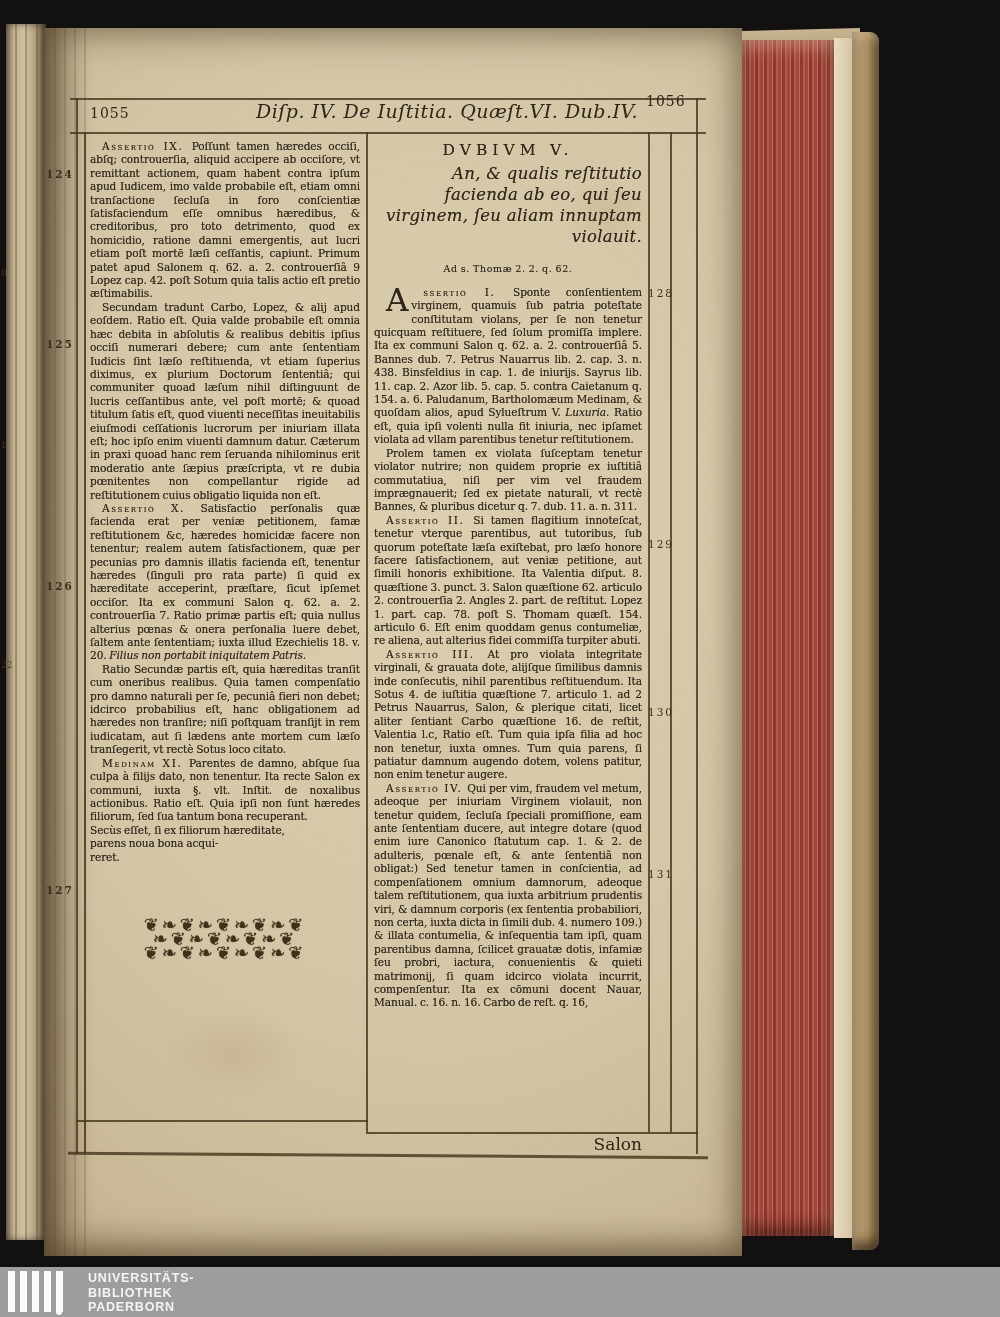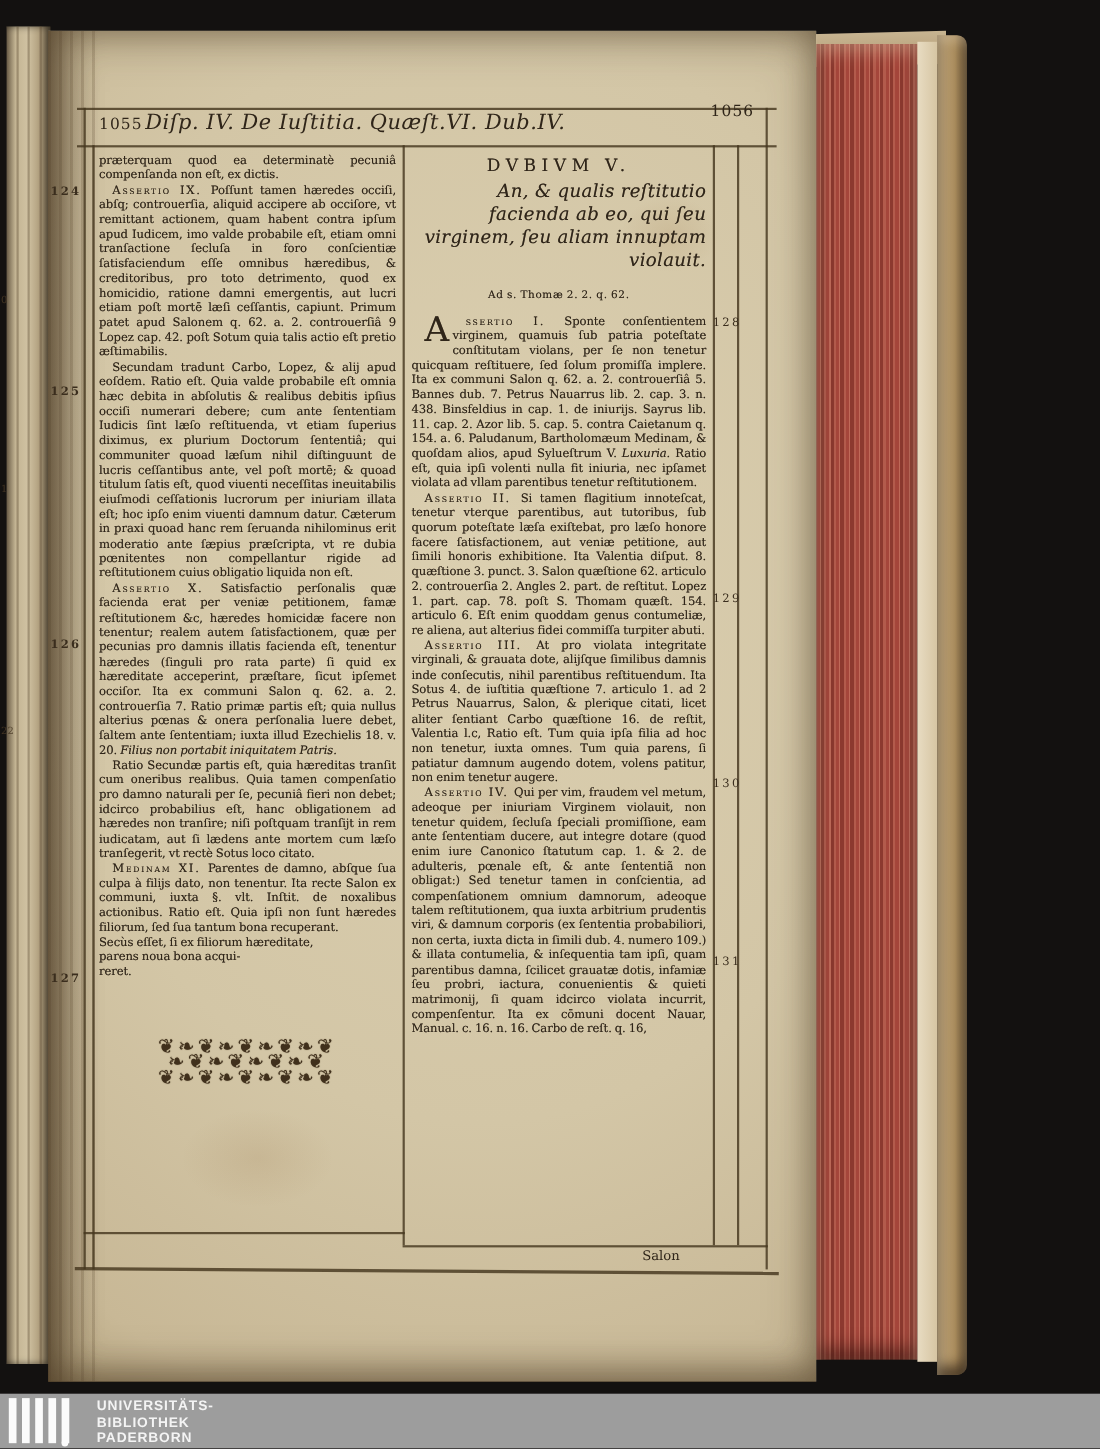--- a/index.html
+++ b/index.html
@@ -17,21 +17,21 @@
     box-shadow:inset 0 0 46px rgba(70,52,28,.35), inset 14px 0 34px rgba(70,52,28,.38),
                inset -6px -10px 26px rgba(70,52,28,.28);}
   #gutterShade{position:absolute;left:0;top:0;bottom:0;width:46px;
     background:linear-gradient(90deg,rgba(75,58,36,.50) 0,rgba(75,58,36,.15) 22px,rgba(75,58,36,0) 46px),
     repeating-linear-gradient(90deg,rgba(90,70,45,.22) 0 2px,rgba(0,0,0,0) 2px 10px);}
   .stain{position:absolute;border-radius:50%;pointer-events:none;}
   
   .rule{position:absolute;background:#46371f;opacity:.82;}
   
   .folio{position:absolute;font-size:14px;letter-spacing:1px;}
-  #hdrTitle{position:absolute;left:88px;top:72px;width:506px;text-align:left;
+  #hdrTitle{position:absolute;left:88px;top:72px;width:506px;text-align:right;
     font-style:italic;font-size:19px;letter-spacing:.5px;white-space:nowrap;}
   
   .col{position:absolute;font-size:10.6px;line-height:13.4px;text-align:justify;
        letter-spacing:-0.1px;word-spacing:-0.5px;
        text-shadow:0 0 .4px rgba(47,37,25,.55);}
   #colL{left:46px;top:112px;width:270px;}
   #colR{left:330px;top:112px;width:268px;}
   .para{margin:0;text-indent:12px;}
   .para.noindent{text-indent:0;}
   .assertio{font-variant:small-caps;letter-spacing:1.6px;}
@@ -41,21 +41,21 @@
   .h-italic{text-align:right;text-indent:0;font-style:italic;font-size:16.5px;line-height:21px;
             letter-spacing:.3px;margin:0 0 8px 0;word-spacing:0;}
   .h-ref{text-align:center;text-indent:0;font-size:9.5px;letter-spacing:.6px;margin:15px 0 10px 0;}
   .taper{text-align:left;text-indent:0;}
   .ornament{margin:54px auto 0 auto;width:215px;text-align:center;color:#40301c;
     font-family:"DejaVu Sans",sans-serif;font-size:18px;line-height:14px;letter-spacing:3px;
     text-shadow:0 0 1px rgba(64,48,28,.8);}
   .sidenote{position:absolute;font-size:10.5px;letter-spacing:2px;color:#3a2d1d;}
   .sn-l{left:2px;width:28px;font-weight:bold;}
   .sn-r{left:604px;width:24px;text-align:center;}
-  #catchword{position:absolute;left:448px;top:1106px;width:126px;text-align:right;font-size:12px;}
+  #catchword{position:absolute;left:472px;top:1106px;width:126px;text-align:right;font-size:17px;}
   
   #edgeTop{position:absolute;left:700px;top:30px;width:160px;height:30px;
     background:linear-gradient(#c7b491,#b29a73);transform:skewY(-1.5deg);}
   #foreEdge{position:absolute;left:742px;top:40px;width:92px;height:1196px;
     background:repeating-linear-gradient(90deg,#a5463b 0 3px,#c06a59 3px 4px,#8c392f 4px 7px,#b35b4c 7px 9px);
     box-shadow:inset 0 8px 14px rgba(235,215,180,.35), inset 0 -10px 16px rgba(30,10,5,.5);}
   #edgeCream{position:absolute;left:834px;top:38px;width:18px;height:1200px;
     background:linear-gradient(90deg,#e8dcc2,#d6c5a3);}
   #vellum{position:absolute;left:852px;top:32px;width:27px;height:1218px;border-radius:0 9px 9px 0;
     background:linear-gradient(90deg,#c2a97f 0%,#ab8d5e 60%,#6b5535 100%);
@@ -103,30 +103,29 @@
     <div class="rule" style="left:652px;top:70px;width:1.5px;height:1056px"></div>
     <div class="rule" style="left:32px;top:1092px;width:292px;height:1.5px"></div>
     <div class="rule" style="left:322px;top:1104px;width:332px;height:1.5px"></div>
     <div class="rule" style="left:24px;top:1126px;width:640px;height:2.5px;transform:rotate(.4deg)"></div>
 
     <div class="folio" style="left:46px;top:77px">1055</div>
     <div id="hdrTitle">Diſp. IV. De Iuſtitia. Quæſt.VI. Dub.IV.</div>
     <div class="folio" style="left:602px;top:65px">1056</div>
 
     <div class="sidenote sn-l" style="top:140px">124</div>
-    <div class="sidenote sn-l" style="top:322px">125</div>
+    <div class="sidenote sn-l" style="top:310px">125</div>
     <div class="sidenote sn-l" style="top:552px">126</div>
     <div class="sidenote sn-l" style="top:856px">127</div>
     <div class="sidenote sn-r" style="top:259px">128</div>
     <div class="sidenote sn-r" style="top:510px">129</div>
     <div class="sidenote sn-r" style="top:678px">130</div>
     <div class="sidenote sn-r" style="top:840px">131</div>
 
     <div class="col" id="colL">
-        <p class="para noindent"><span>præterquam quod ea determinatè pecuniâ compenſanda non eſt, ex dictis.</span></p>
         <p class="para"><span class="assertio">Assertio IX. </span><span>Poſſunt tamen hæredes occiſi, abſq; controuerſia, aliquid accipere ab occiſore, vt remittant actionem, quam habent contra ipſum apud Iudicem, imo valde probabile eſt, etiam omni tranſactione ſecluſa in foro conſcientiæ ſatisfaciendum eſſe omnibus hæredibus, &amp; creditoribus, pro toto detrimento, quod ex homicidio, ratione damni emergentis, aut lucri etiam poſt mortē læſi ceſſantis, capiunt. Primum patet apud Salonem q. 62. a. 2. controuerſiâ 9 Lopez cap. 42. poſt Sotum quia talis actio eſt pretio æſtimabilis.</span></p>
         <p class="para"><span>Secundam tradunt Carbo, Lopez, &amp; alij apud eoſdem. Ratio eſt. Quia valde probabile eſt omnia hæc debita in abſolutis &amp; realibus debitis ipſius occiſi numerari debere; cum ante ſententiam Iudicis ſint læſo reſtituenda, vt etiam ſuperius diximus, ex plurium Doctorum ſententiâ; qui communiter quoad læſum nihil diſtinguunt de lucris ceſſantibus ante, vel poſt mortē; &amp; quoad titulum ſatis eſt, quod viuenti neceſſitas ineuitabilis eiuſmodi ceſſationis lucrorum per iniuriam illata eſt; hoc ipſo enim viuenti damnum datur. Cæterum in praxi quoad hanc rem ſeruanda nihilominus erit moderatio ante ſæpius præſcripta, vt re dubia pœnitentes non compellantur rigide ad reſtitutionem cuius obligatio liquida non eſt.</span></p>
         <p class="para"><span class="assertio">Assertio X. </span><span>Satisfactio perſonalis quæ facienda erat per veniæ petitionem, famæ reſtitutionem &amp;c, hæredes homicidæ facere non tenentur; realem autem ſatisfactionem, quæ per pecunias pro damnis illatis facienda eſt, tenentur hæredes (ſinguli pro rata parte) ſi quid ex hæreditate acceperint, præſtare, ſicut ipſemet occiſor. Ita ex communi Salon q. 62. a. 2. controuerſia 7. Ratio primæ partis eſt; quia nullus alterius pœnas &amp; onera perſonalia luere debet, ſaltem ante ſententiam; iuxta illud Ezechielis 18. v. 20. </span><span class="it">Filius non portabit iniquitatem Patris.</span></p>
         <p class="para"><span>Ratio Secundæ partis eſt, quia hæreditas tranſit cum oneribus realibus. Quia tamen compenſatio pro damno naturali per ſe, pecuniâ fieri non debet; idcirco probabilius eſt, hanc obligationem ad hæredes non tranſire; niſi poſtquam tranſijt in rem iudicatam, aut ſi lædens ante mortem cum læſo tranſegerit, vt rectè Sotus loco citato.</span></p>
         <p class="para"><span class="assertio">Medinam XI. </span><span>Parentes de damno, abſque ſua culpa à filijs dato, non tenentur. Ita recte Salon ex communi, iuxta §. vlt. Inſtit. de noxalibus actionibus. Ratio eſt. Quia ipſi non ſunt hæredes filiorum, ſed ſua tantum bona recuperant.</span></p>
         <div class="taper">
           <div>Secùs eſſet, ſi ex filiorum hæreditate,</div>
           <div>parens noua bona acqui-</div>
           <div>reret.</div>
         </div>
@@ -134,20 +133,21 @@
           <div>❦❧❦❧❦❧❦❧❦</div>
           <div>❧❦❧❦❧❦❧❦</div>
           <div>❦❧❦❧❦❧❦❧❦</div>
         </div>
       </div>
     <div class="col" id="colR">
         <div class="h-caps">DVBIVM V.</div>
         <div class="h-italic">An, &amp; qualis reſtitutio facienda ab eo, qui ſeu virginem, ſeu aliam innuptam violauit.</div>
         <div class="h-ref">Ad s. Thomæ 2. 2. q. 62.</div>
         <p class="para"><span class="dropcap">A</span><span class="assertio">ssertio I. </span><span>Sponte conſentientem virginem, quamuis ſub patria poteſtate conſtitutam violans, per ſe non tenetur quicquam reſtituere, ſed ſolum promiſſa implere. Ita ex communi Salon q. 62. a. 2. controuerſiâ 5. Bannes dub. 7. Petrus Nauarrus lib. 2. cap. 3. n. 438. Binsfeldius in cap. 1. de iniurijs. Sayrus lib. 11. cap. 2. Azor lib. 5. cap. 5. contra Caietanum q. 154. a. 6. Paludanum, Bartholomæum Medinam, &amp; quoſdam alios, apud Sylueſtrum V. </span><span class="it">Luxuria.</span><span> Ratio eſt, quia ipſi volenti nulla fit iniuria, nec ipſamet violata ad vllam parentibus tenetur reſtitutionem.</span></p>
+        <p class="para"><span>Prolem tamen ex violata ſuſceptam tenetur violator nutrire; non quidem proprie ex iuſtitiâ commutatiua, niſi per vim vel fraudem imprægnauerit; ſed ex pietate naturali, vt rectè Bannes, &amp; pluribus dicetur q. 7. dub. 11. a. n. 311.</span></p>
         <p class="para"><span class="assertio">Assertio II. </span><span>Si tamen flagitium innoteſcat, tenetur vterque parentibus, aut tutoribus, ſub quorum poteſtate læſa exiſtebat, pro læſo honore facere ſatisfactionem, aut veniæ petitione, aut ſimili honoris exhibitione. Ita Valentia diſput. 8. quæſtione 3. punct. 3. Salon quæſtione 62. articulo 2. controuerſia 2. Angles 2. part. de reſtitut. Lopez 1. part. cap. 78. poſt S. Thomam quæſt. 154. articulo 6. Eſt enim quoddam genus contumeliæ, re aliena, aut alterius fidei commiſſa turpiter abuti.</span></p>
         <p class="para"><span class="assertio">Assertio III. </span><span>At pro violata integritate virginali, &amp; grauata dote, alijſque ſimilibus damnis inde conſecutis, nihil parentibus reſtituendum. Ita Sotus 4. de iuſtitia quæſtione 7. articulo 1. ad 2 Petrus Nauarrus, Salon, &amp; plerique citati, licet aliter ſentiant Carbo quæſtione 16. de reſtit, Valentia l.c, Ratio eſt. Tum quia ipſa filia ad hoc non tenetur, iuxta omnes. Tum quia parens, ſi patiatur damnum augendo dotem, volens patitur, non enim tenetur augere.</span></p>
         <p class="para"><span class="assertio">Assertio IV. </span><span>Qui per vim, fraudem vel metum, adeoque per iniuriam Virginem violauit, non tenetur quidem, ſecluſa ſpeciali promiſſione, eam ante ſententiam ducere, aut integre dotare (quod enim iure Canonico ſtatutum cap. 1. &amp; 2. de adulteris, pœnale eſt, &amp; ante ſententiã non obligat:) Sed tenetur tamen in conſcientia, ad compenſationem omnium damnorum, adeoque talem reſtitutionem, qua iuxta arbitrium prudentis viri, &amp; damnum corporis (ex ſententia probabiliori, non certa, iuxta dicta in ſimili dub. 4. numero 109.) &amp; illata contumelia, &amp; inſequentia tam ipſi, quam parentibus damna, ſcilicet grauatæ dotis, infamiæ ſeu probri, iactura, conuenientis &amp; quieti matrimonij, ſi quam idcirco violata incurrit, compenſentur. Ita ex cōmuni docent Nauar, Manual. c. 16. n. 16. Carbo de reſt. q. 16,</span></p>
       </div>
 
     <div id="catchword">Salon</div>
   </div>
 
   <div id="wmBand"></div>
   <div id="wmBars">

